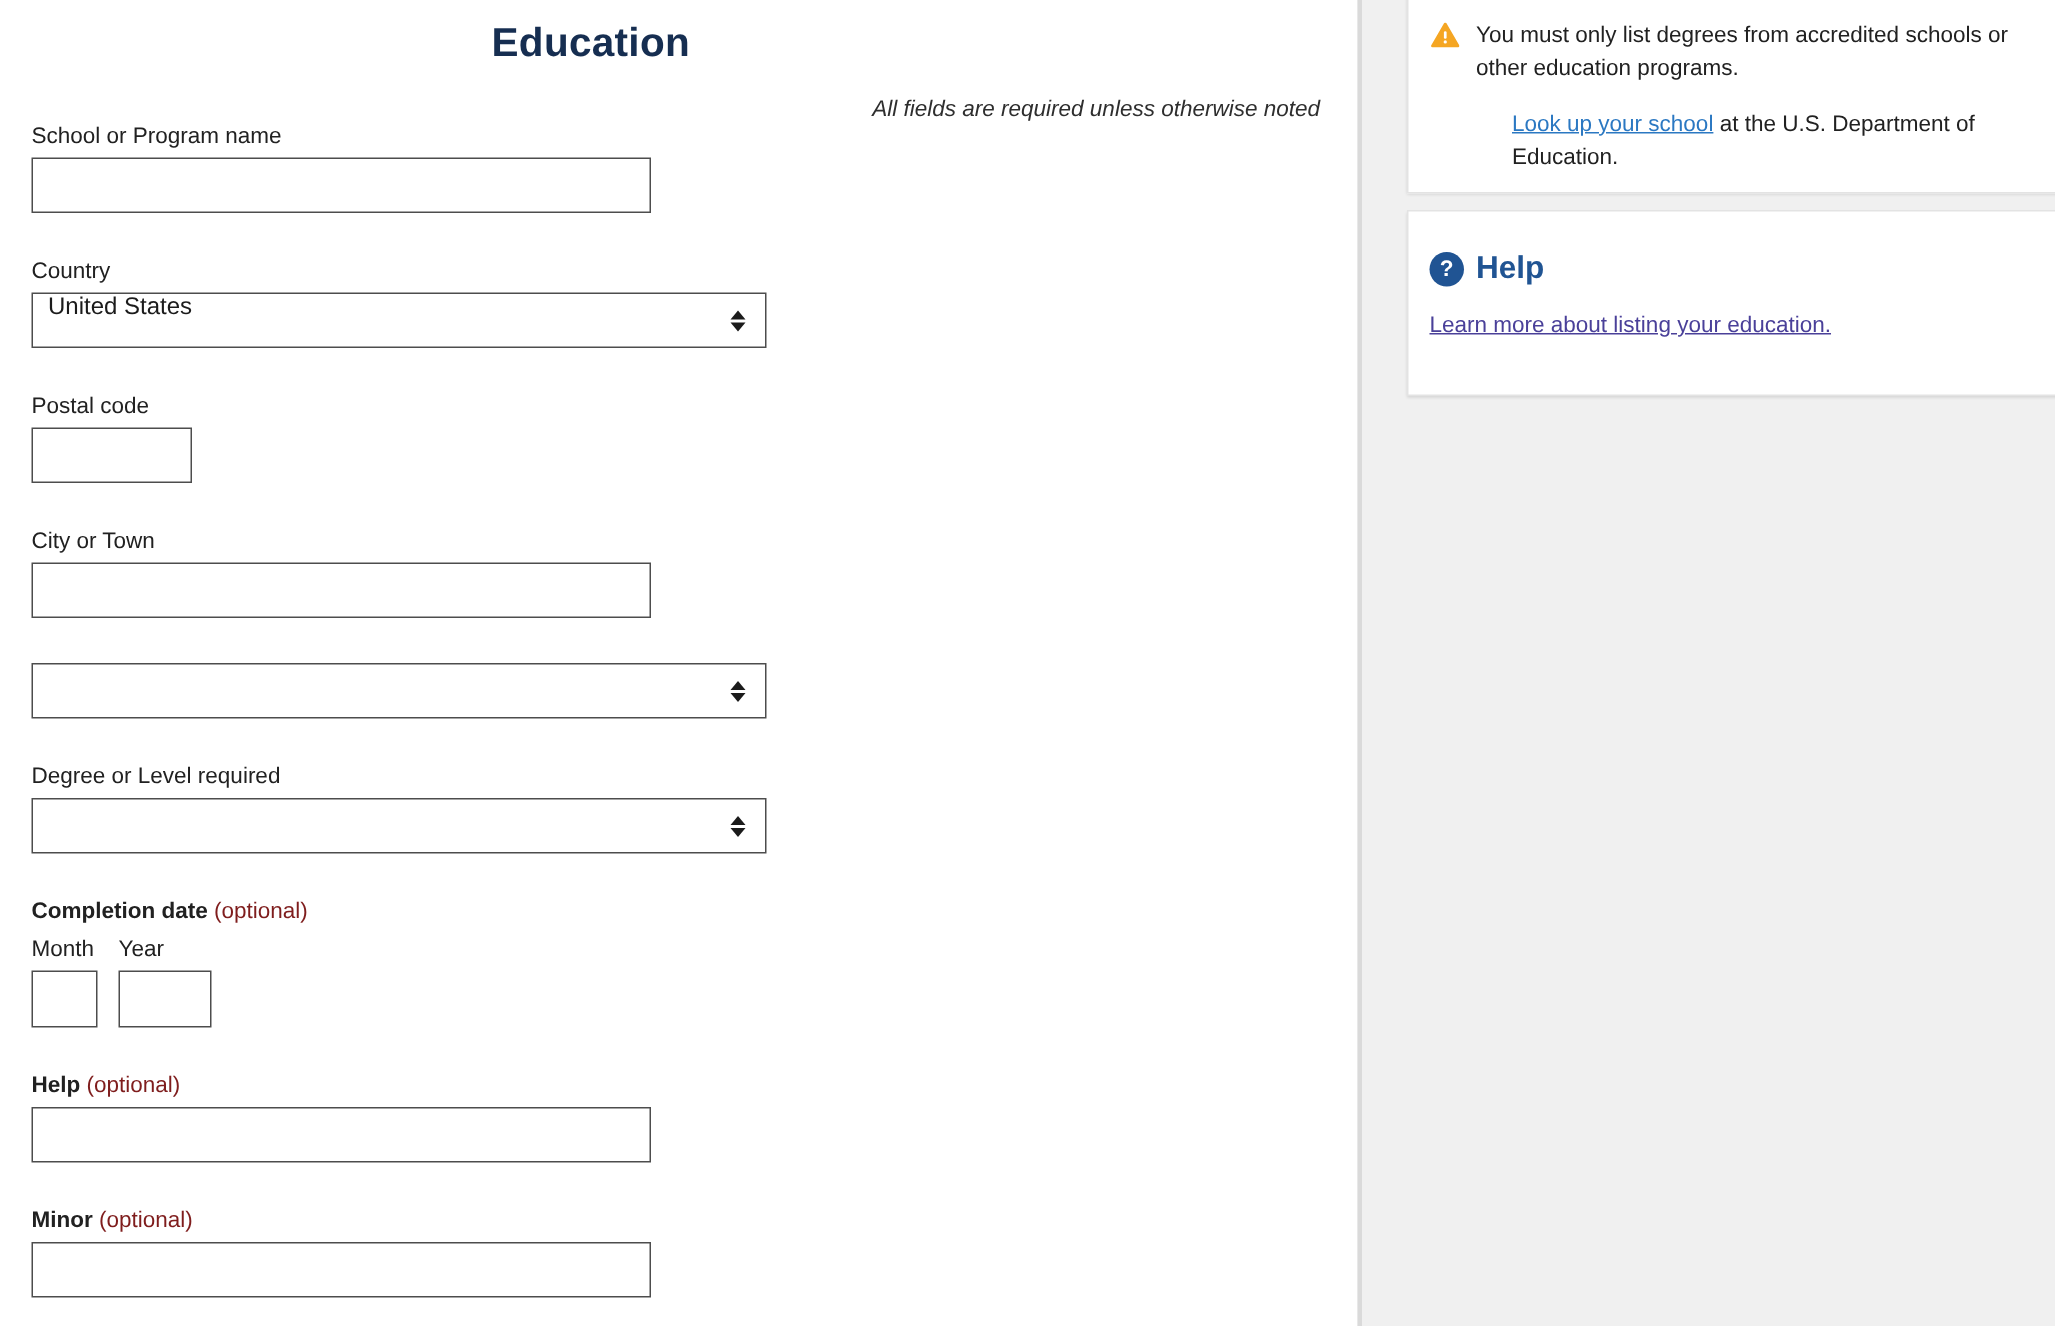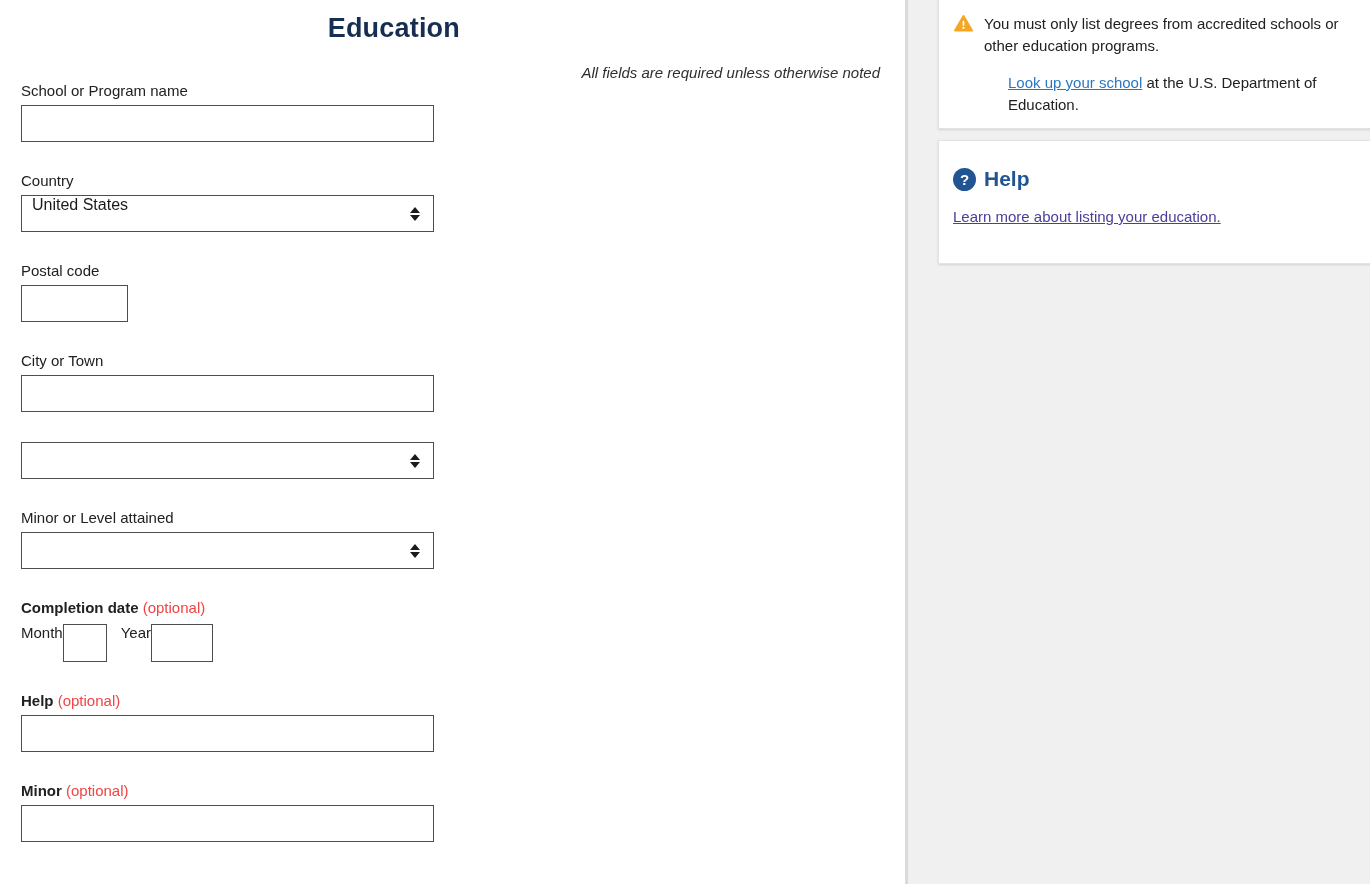--- a/index.html
+++ b/index.html
@@ -39,55 +39,55 @@
   .group { margin-top: 30px; }
   .group.first { margin-top: 38px; }
   label.field-label {
     display: block;
     font-size: 15px;
     line-height: 18px;
     margin-bottom: 5px;
     color: #212121;
   }
   label.bold-label { font-weight: bold; }
-  .optional-note { font-weight: normal; color: #ef4444; }
+  .optional-note { font-weight: normal; color: #7f1d1d; }
   input.text-input {
     display: block;
     width: 413px; height: 37px;
     border: 1px solid #4d4d4d;
     border-radius: 0;
     background: #fff;
     font-family: inherit;
     font-size: 16px;
     padding: 0 8px;
     outline: none;
   }
   input.postal { width: 107px; }
   .fake-select {
     position: relative;
-    width: 413px; height: 37px;
+    width: 490px; height: 37px;
     border: 1px solid #4d4d4d;
     background: #fff;
     display: flex;
     align-items: center;
     padding: 0 34px 17px 10px;
     cursor: pointer;
   }
   .fake-select .select-value { font-size: 16px; color: #1b1b1b; }
   .select-arrow {
     position: absolute;
     right: 13px; top: 50%;
     transform: translateY(-50%);
     display: flex; flex-direction: column; align-items: center; gap: 2px;
   }
   .tri-up { width: 0; height: 0; border-left: 5px solid transparent; border-right: 5px solid transparent; border-bottom: 6px solid #1b1b1b; }
   .tri-down { width: 0; height: 0; border-left: 5px solid transparent; border-right: 5px solid transparent; border-top: 6px solid #1b1b1b; }
 
   .date-row { display: flex; gap: 14px; margin-top: 7px; }
-  .date-sub { display: flex; flex-direction: row; }
+  .date-sub { display: flex; flex-direction: column; }
   .date-sub label { font-size: 15px; line-height: 18px; margin-bottom: 5px; }
   input.month-input { width: 44px; height: 38px; }
   input.year-input { width: 62px; height: 38px; }
 
   
   .sidebar-bg {
     position: absolute;
     left: 905px; top: 0;
     width: 465px; height: 884px;
     background: #f0f0f0;
@@ -178,21 +178,21 @@
       <div class="fake-select">
         <span class="select-value"></span>
         <span class="select-arrow">
             <span class="tri-up"></span>
             <span class="tri-down"></span>
           </span>
       </div>
     </div>
 
     <div class="group">
-      <label class="field-label">Minor or Level attained</label>
+      <label class="field-label">Degree or Level required</label>
       <div class="fake-select">
         <span class="select-value"></span>
         <span class="select-arrow">
             <span class="tri-up"></span>
             <span class="tri-down"></span>
           </span>
       </div>
     </div>
 
     <div class="group">

